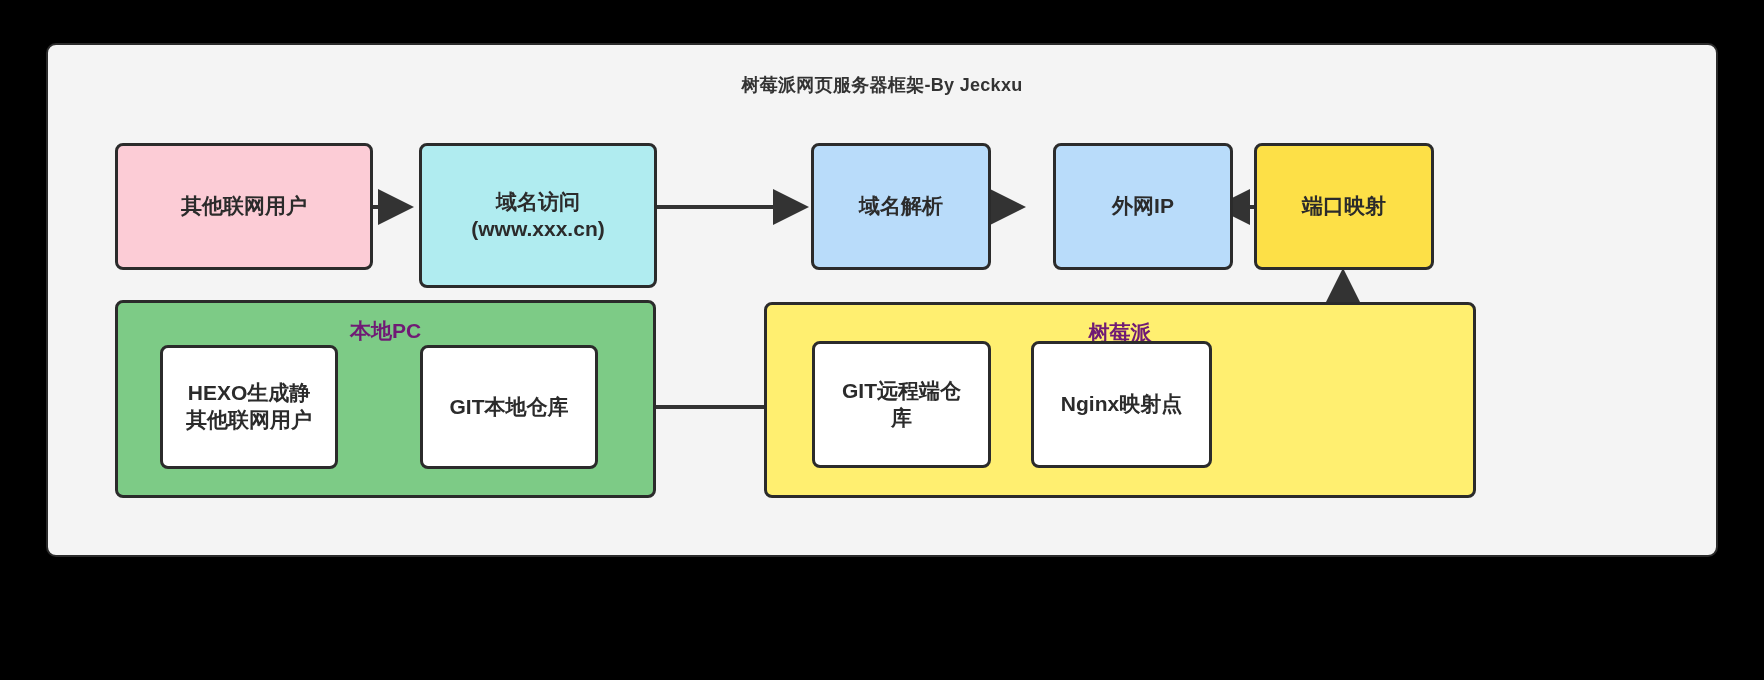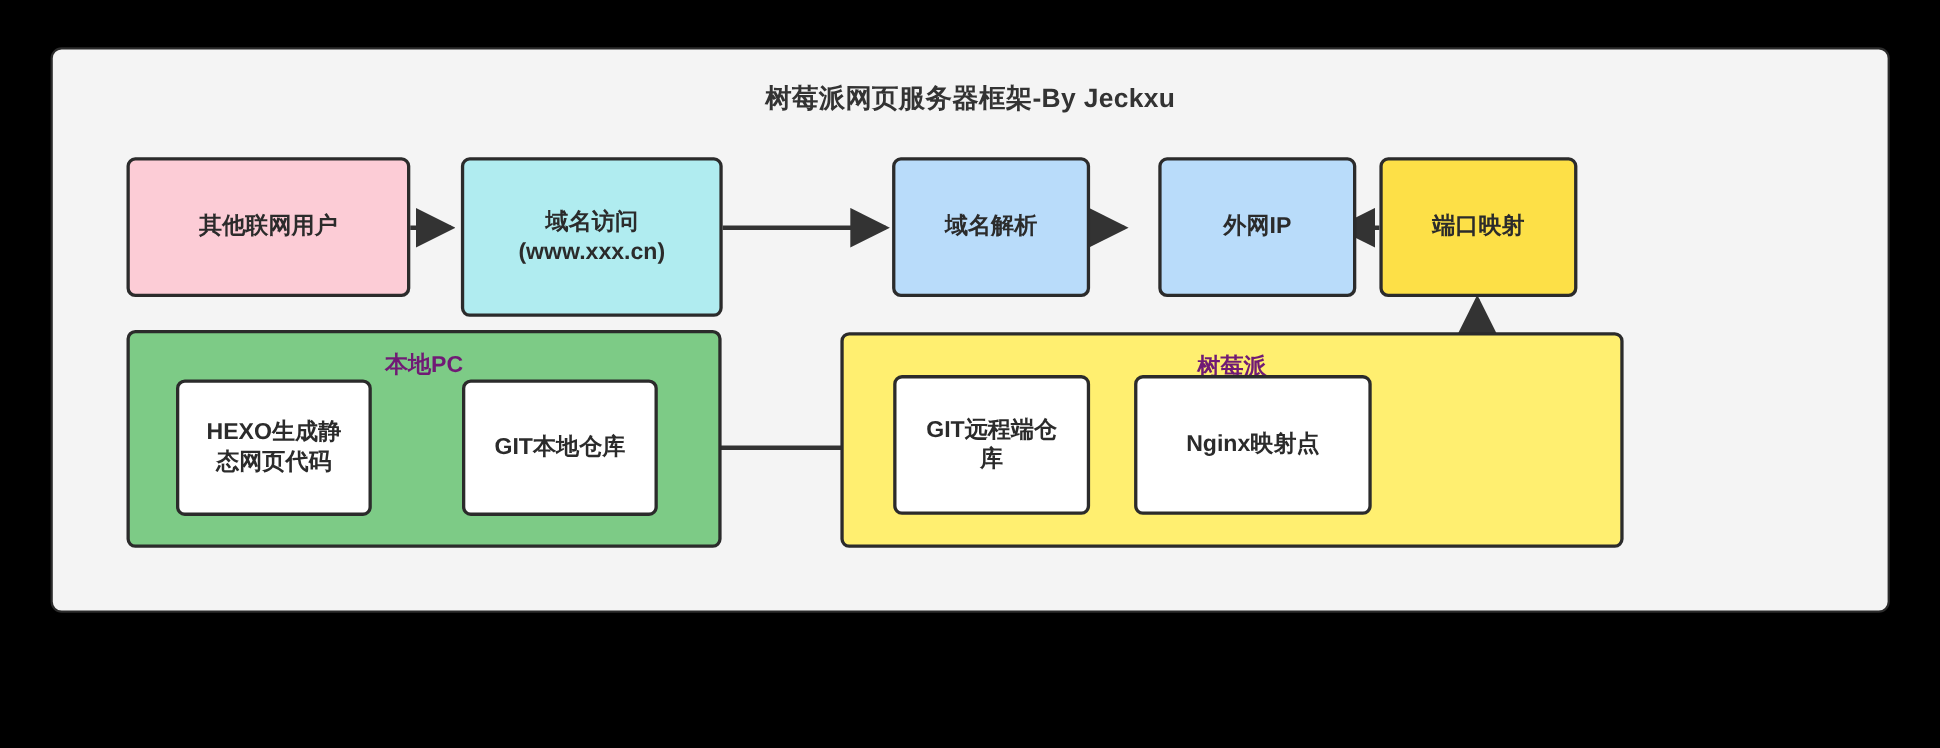--- a/index.html
+++ b/index.html
@@ -18,21 +18,21 @@
     background:#f4f4f4;
     border:2px solid #2b2b2b;
     border-radius:10px;
     box-sizing:border-box;
   }
 
   .diag-title{
     position:absolute;
     left:0;right:0;top:30px;
     text-align:center;
-    font-size:24px;
+    font-size:18px;
     font-weight:bold;
     color:#333333;
     letter-spacing:.3px;
   }
 
   
   .node{
     position:absolute;
     box-sizing:border-box;
     border:3px solid #2b2b2b;
@@ -122,23 +122,23 @@
   <div class="node" style="left:419px;top:143px;width:238px;height:145px;background:#b0ecf0;">域名访问
 (www.xxx.cn)</div>
 
   <div class="node" style="left:811px;top:143px;width:180px;height:127px;background:#b9dcfa;">域名解析</div>
 
   <div class="node" style="left:1028px;top:143px;width:180px;height:127px;background:#b9dcfa;margin-left:25px;">外网IP</div>
 
   <div class="node" style="left:1254px;top:143px;width:180px;height:127px;background:#fde047;">端口映射</div>
 
   <div class="node" style="left:160px;top:345px;width:178px;height:124px;background:#ffffff;">HEXO生成静
-态网页代码</div>
+其他联网用户</div>
 
   <div class="node" style="left:408px;top:345px;width:178px;height:124px;background:#ffffff;margin-left:12px;">GIT本地仓库</div>
 
   <div class="node" style="left:812px;top:341px;width:179px;height:127px;background:#ffffff;">GIT远程端仓
 库</div>
 
-  <div class="node" style="left:1031px;top:341px;width:216px;height:127px;background:#ffffff;">Nginx映射点</div>
+  <div class="node" style="left:1031px;top:341px;width:181px;height:127px;background:#ffffff;">Nginx映射点</div>
 
 
 </div>
 
 </body></html>

